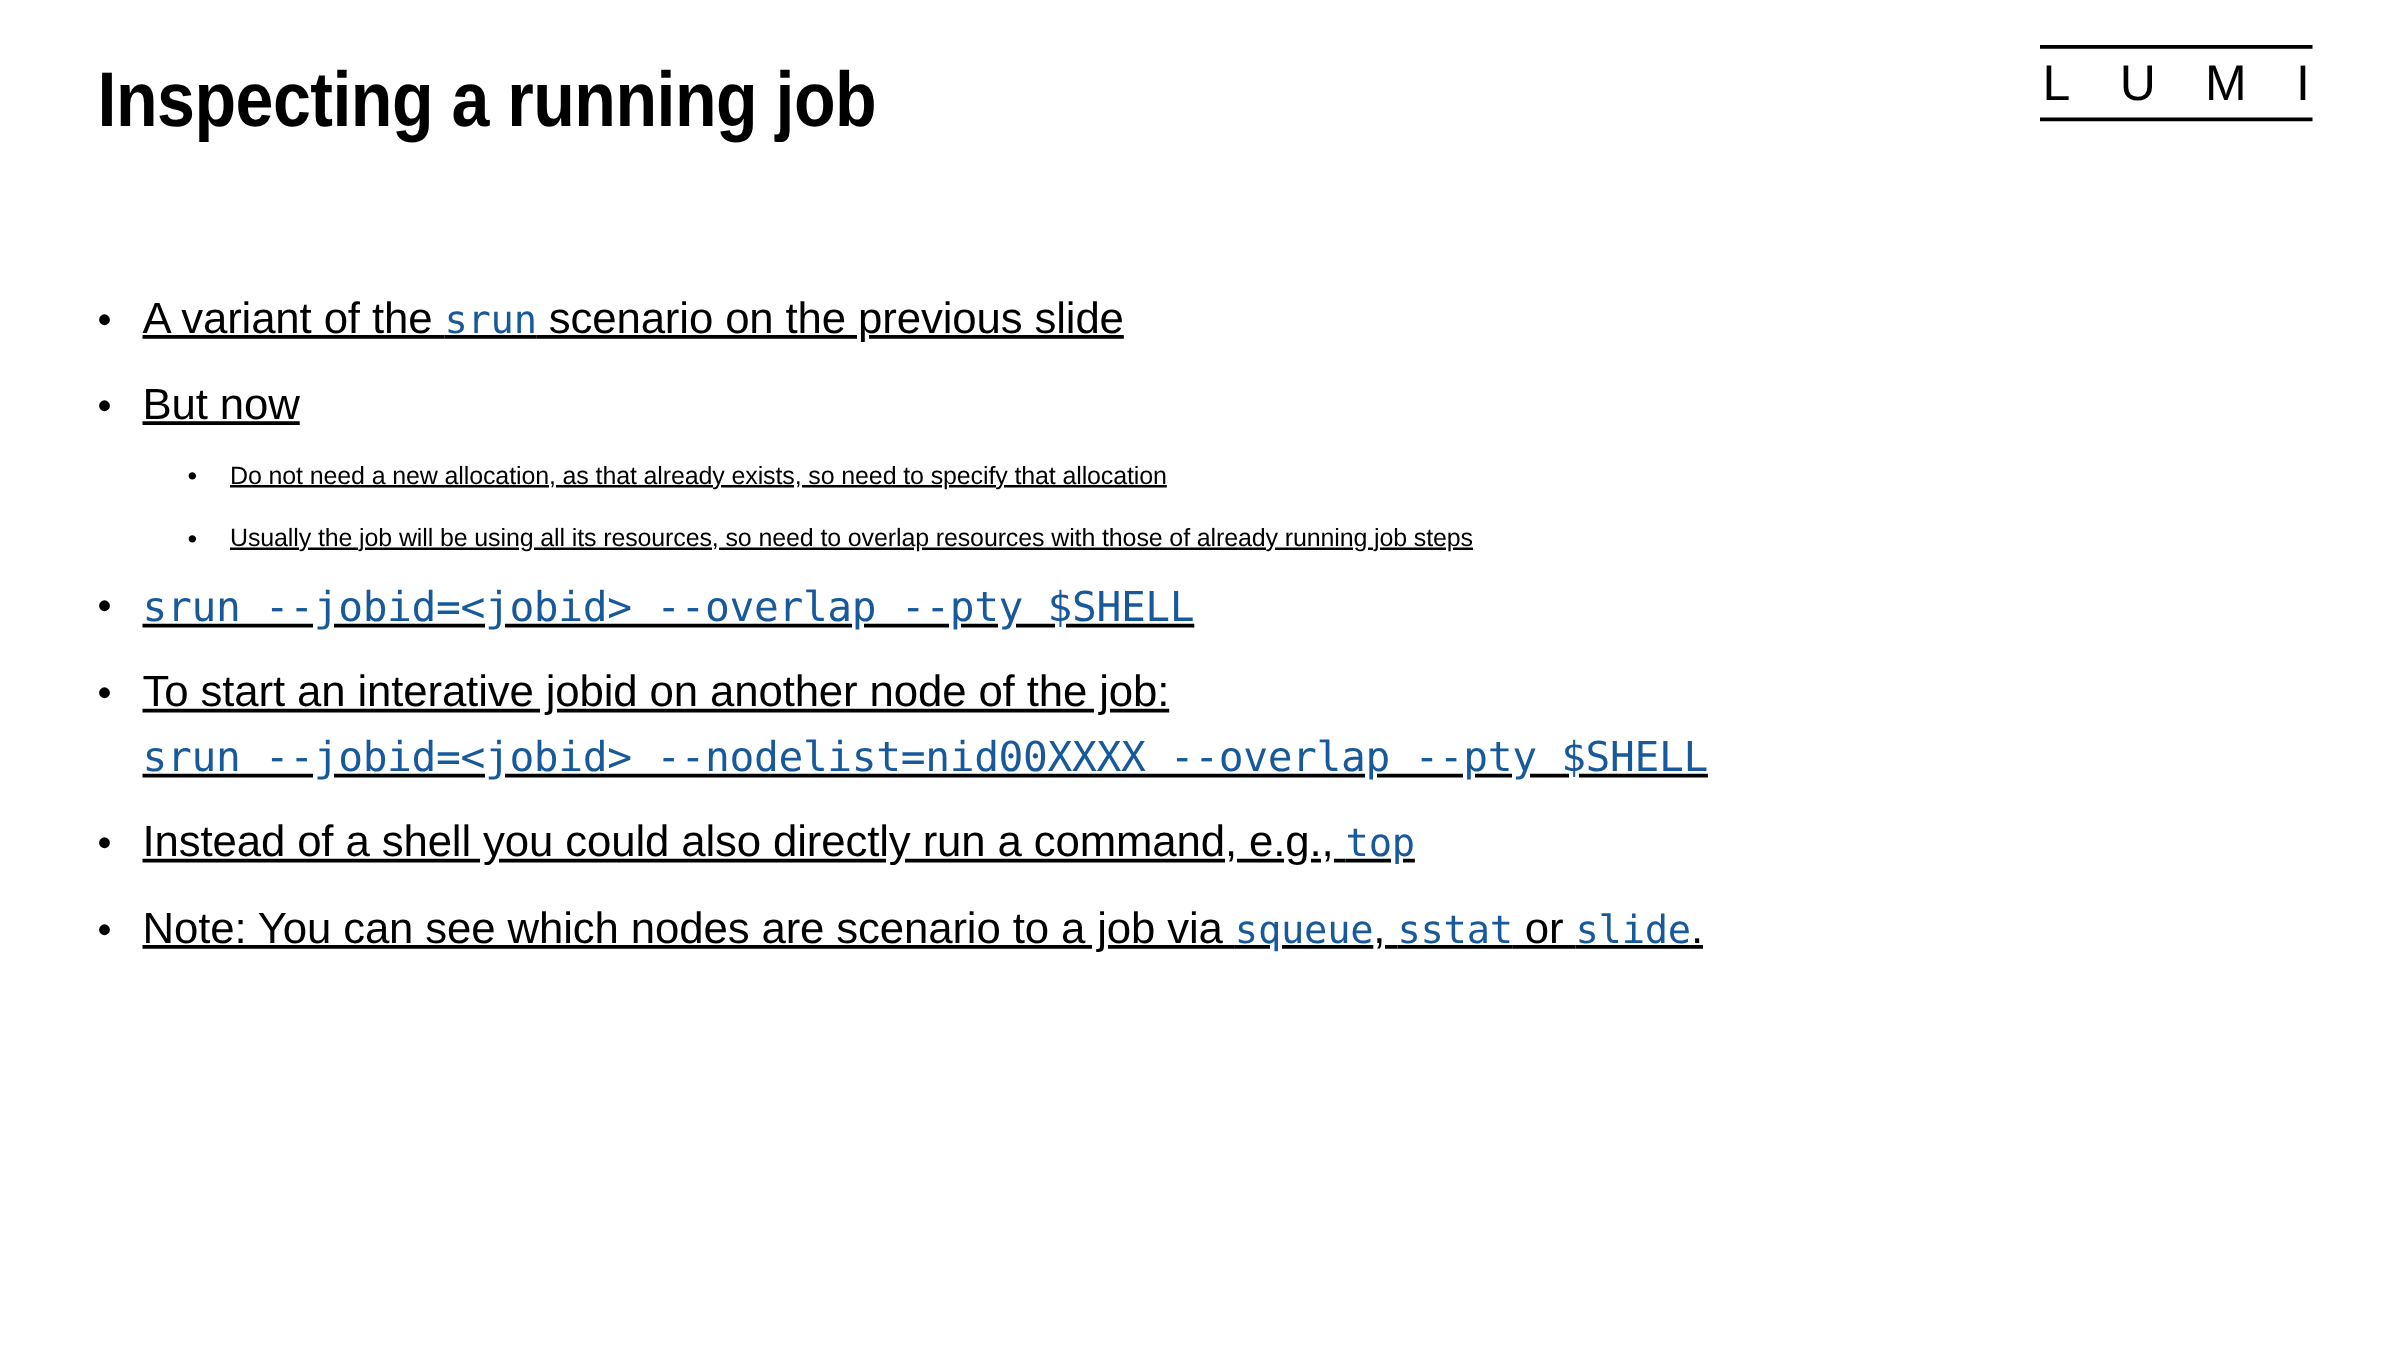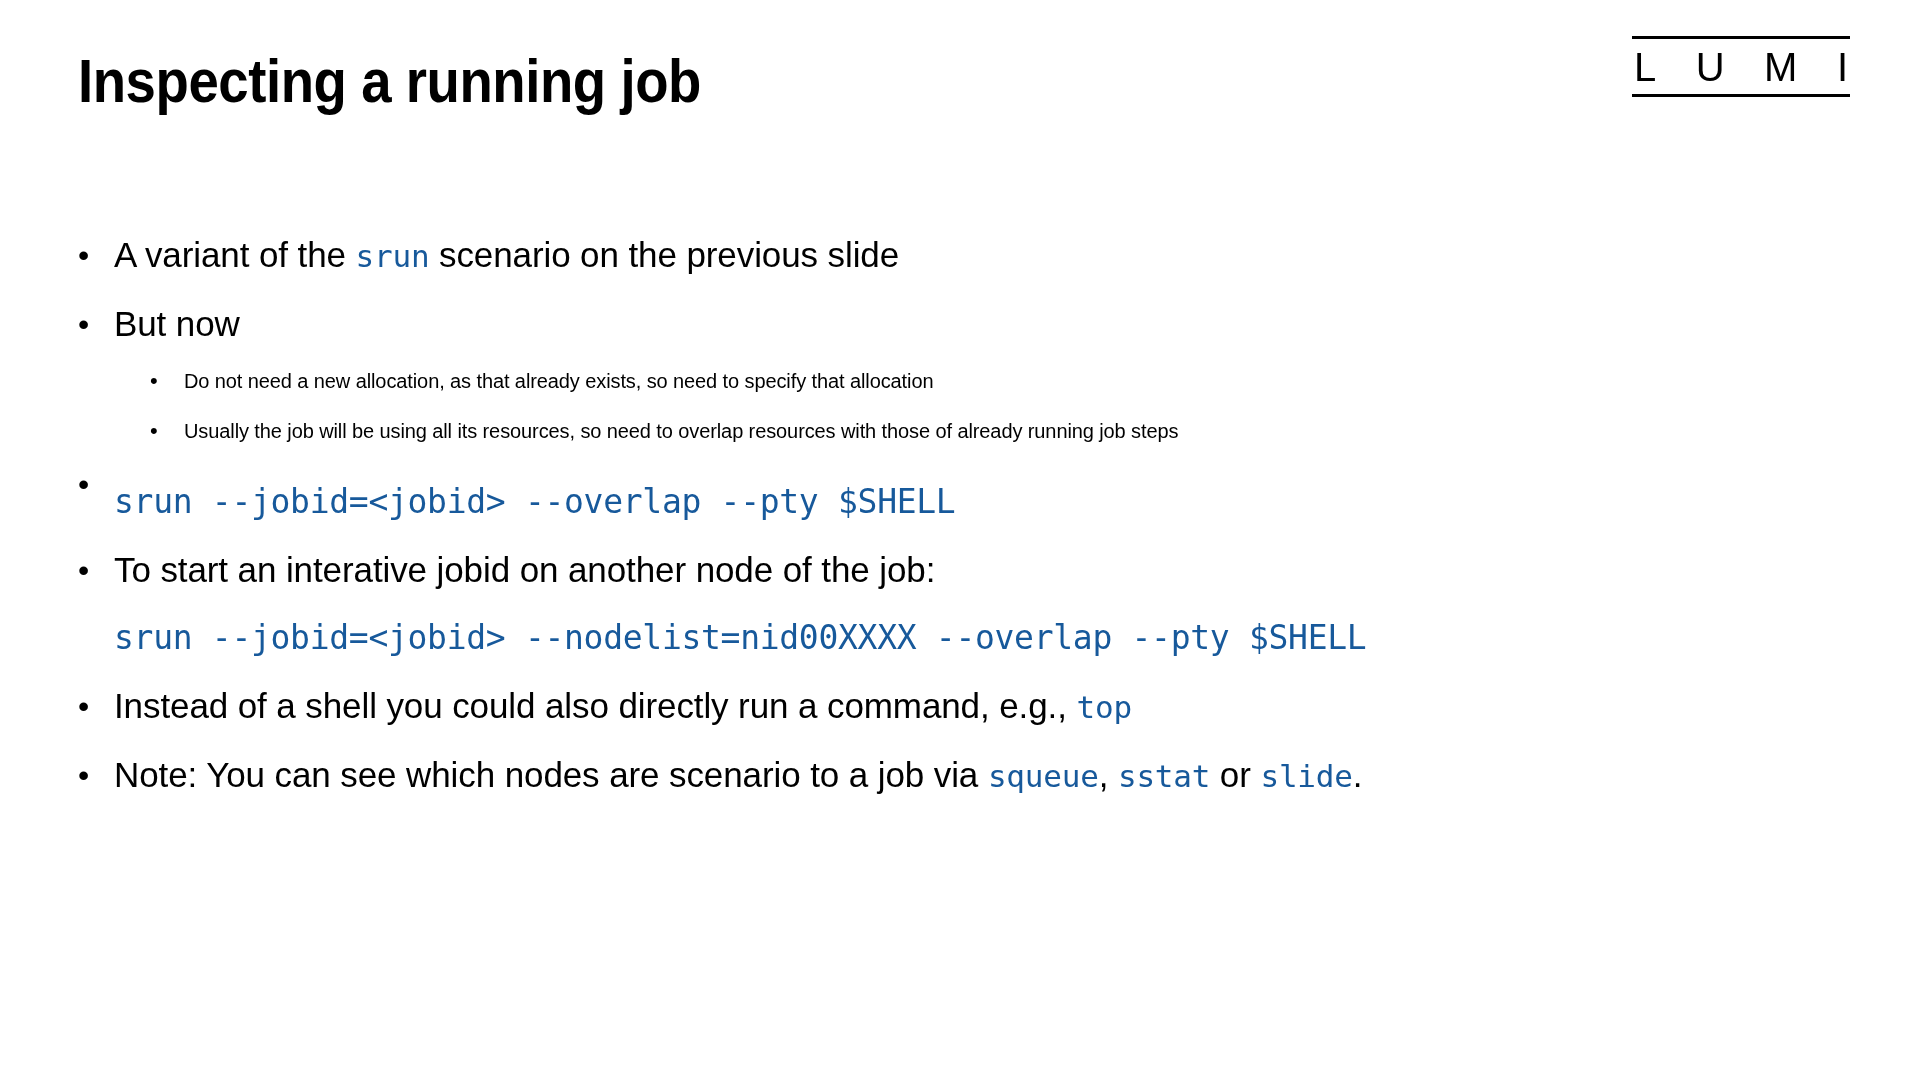--- a/index.html
+++ b/index.html
@@ -86,20 +86,21 @@
     line-height:44px;
     width:34px;
   }
 
   .btext {
     flex:1 1 auto;
     font-size:35px;
     line-height:50px;
     color:#000000;
     letter-spacing:-0.1px;
+    text-decoration:underline;
   }
 
   
   .sublist {
     margin-left:72px;
     margin-top:4px;
     margin-bottom:6px;
   }
   .sublist .bullet { margin-bottom:6px; }
   .sublist .btext {
@@ -117,21 +118,21 @@
     white-space:pre;
     display:block;
   }
   .code-inline {
     font-family:"DejaVu Sans Mono", monospace;
     color:#17599b;
     font-size:31px;
     letter-spacing:-0.2px;
   }
   .code-blk {
-    margin-top:18px;
+    margin-top:2px;
   }
 </style>
 </head>
 <body>
 
 <div class="slide-title">Inspecting a running job</div>
 
 <div class="lumi-logo">
   <div class="lumi-rule top"></div>
   <div class="lumi-letters">

